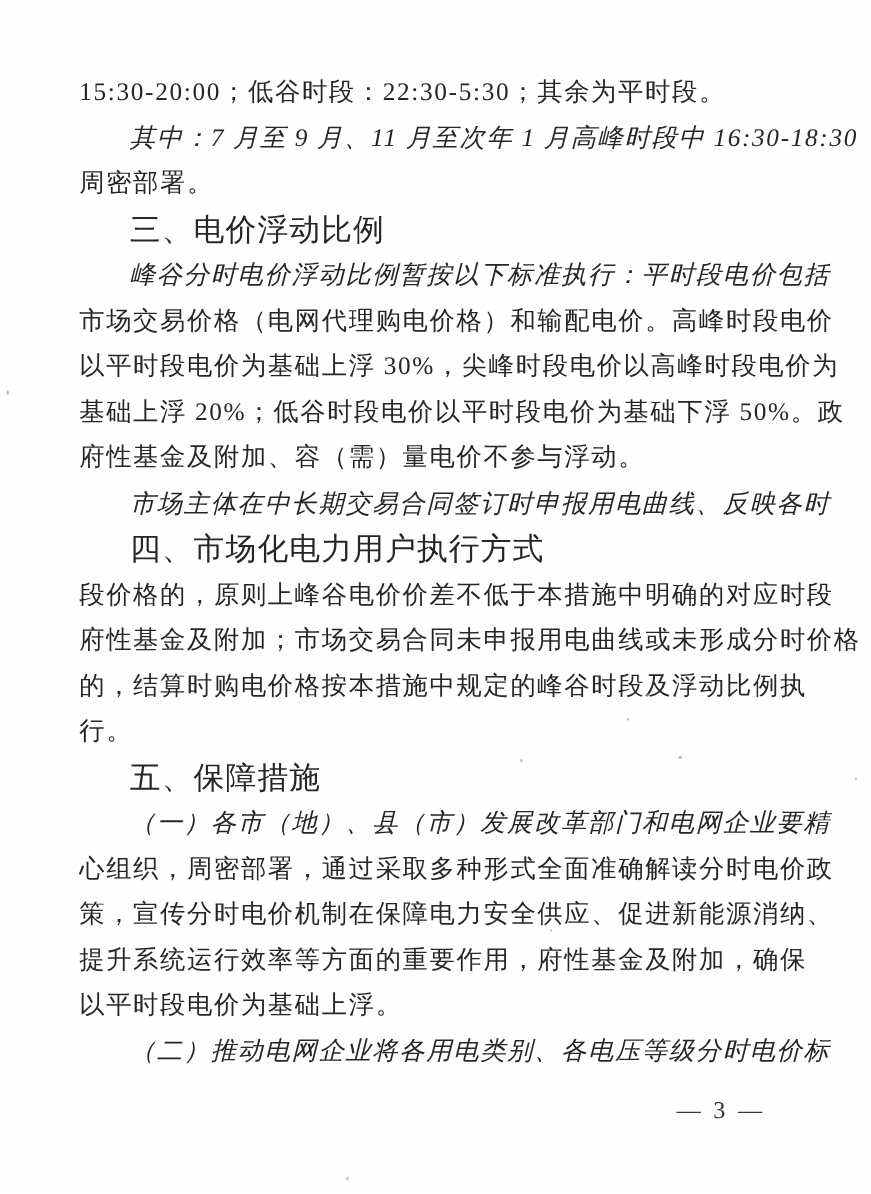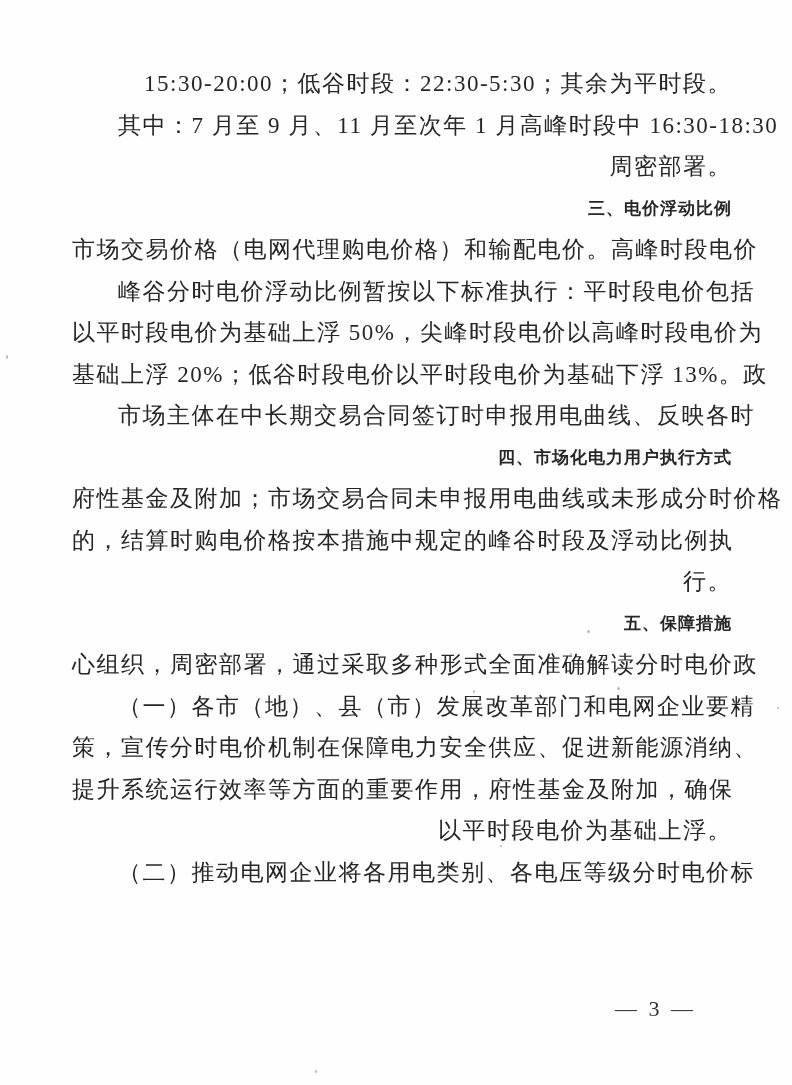--- a/index.html
+++ b/index.html
@@ -22,29 +22,29 @@
     top: 63px;
     width: 660px;
   }
   .line {
     height: 41.5px;
     line-height: 41.5px;
     font-size: 23px;
     letter-spacing: 1.5px;
     white-space: nowrap;
     font-family: "Liberation Serif", serif;
-    text-align: right;
   }
   .indent {
     padding-left: 46px;
+    font-style: italic;
   }
   .heading {
     font-family: "Liberation Sans", sans-serif;
-    font-weight: 700;
-    font-size: 17px;
+    font-weight: 400;
+    font-size: 28px;
     letter-spacing: 1px;
     padding-left: 46px;
   }
   .page-number {
     position: absolute;
     top: 996px;
     left: 615px;
     font-size: 22px;
     letter-spacing: 3px;
     color: #333333;
@@ -69,32 +69,34 @@
 </head>
 <body>
 
 <div class="page">
 
   <div class="text-block">
     <div class="line">15:30-20:00；低谷时段：22:30-5:30；其余为平时段。</div>
     <div class="line indent">其中：7 月至 9 月、11 月至次年 1 月高峰时段中 16:30-18:30</div>
     <div class="line">周密部署。</div>
     <div class="line heading">三、电价浮动比例</div>
+    <div class="line indent">峰谷分时电价浮动比例暂按以下标准执行：平时段电价包括</div>
     <div class="line">市场交易价格（电网代理购电价格）和输配电价。高峰时段电价</div>
-    <div class="line indent">峰谷分时电价浮动比例暂按以下标准执行：平时段电价包括</div>
-    <div class="line">以平时段电价为基础上浮 50%，尖峰时段电价以高峰时段电价为</div>
-    <div class="line">基础上浮 20%；低谷时段电价以平时段电价为基础下浮 13%。政</div>
+    <div class="line">以平时段电价为基础上浮 30%，尖峰时段电价以高峰时段电价为</div>
+    <div class="line">基础上浮 20%；低谷时段电价以平时段电价为基础下浮 50%。政</div>
+    <div class="line">府性基金及附加、容（需）量电价不参与浮动。</div>
     <div class="line indent">市场主体在中长期交易合同签订时申报用电曲线、反映各时</div>
     <div class="line heading">四、市场化电力用户执行方式</div>
+    <div class="line">段价格的，原则上峰谷电价价差不低于本措施中明确的对应时段</div>
     <div class="line">府性基金及附加；市场交易合同未申报用电曲线或未形成分时价格</div>
     <div class="line">的，结算时购电价格按本措施中规定的峰谷时段及浮动比例执</div>
     <div class="line">行。</div>
     <div class="line heading">五、保障措施</div>
+    <div class="line indent">（一）各市（地）、县（市）发展改革部门和电网企业要精</div>
     <div class="line">心组织，周密部署，通过采取多种形式全面准确解读分时电价政</div>
-    <div class="line indent">（一）各市（地）、县（市）发展改革部门和电网企业要精</div>
     <div class="line">策，宣传分时电价机制在保障电力安全供应、促进新能源消纳、</div>
     <div class="line">提升系统运行效率等方面的重要作用，府性基金及附加，确保</div>
     <div class="line">以平时段电价为基础上浮。</div>
     <div class="line indent">（二）推动电网企业将各用电类别、各电压等级分时电价标</div>
   </div>
 
   <div class="page-number">— 3 —</div>
 
   <div class="speck s1"></div>
   <div class="speck s2"></div>

